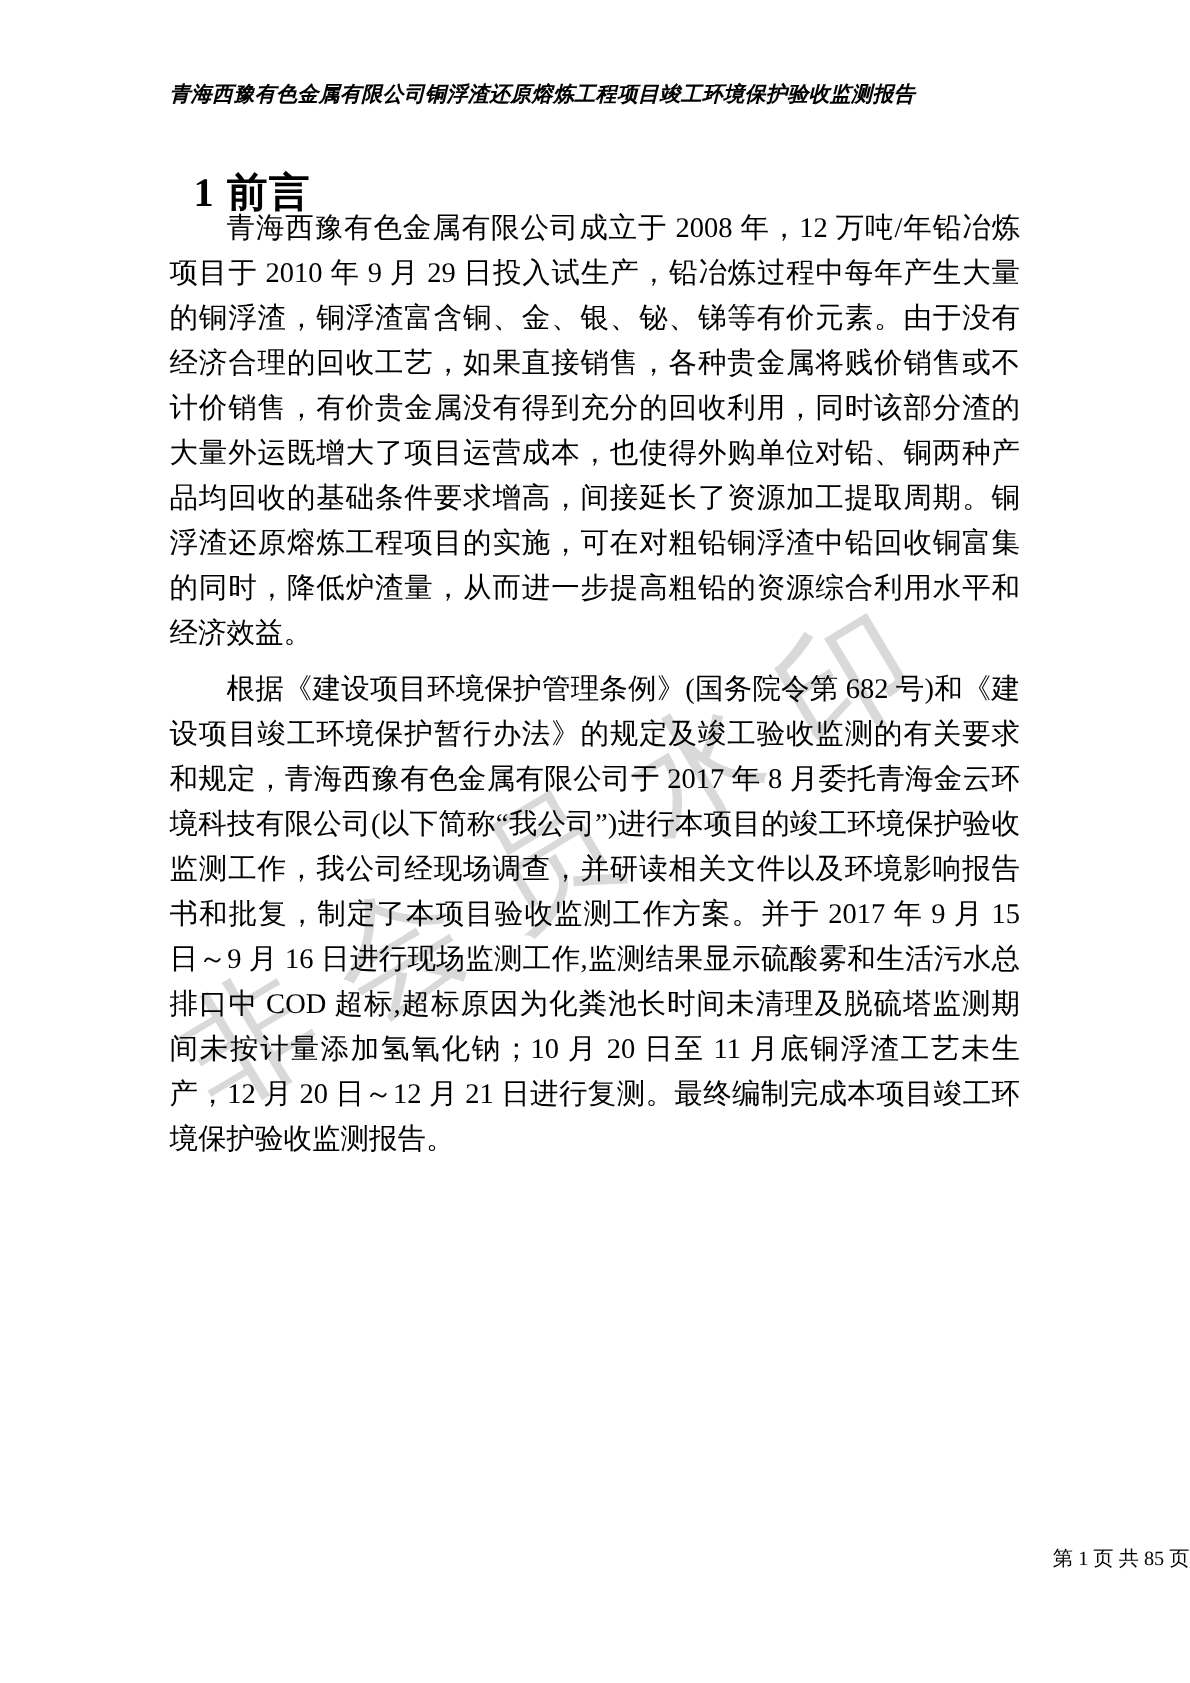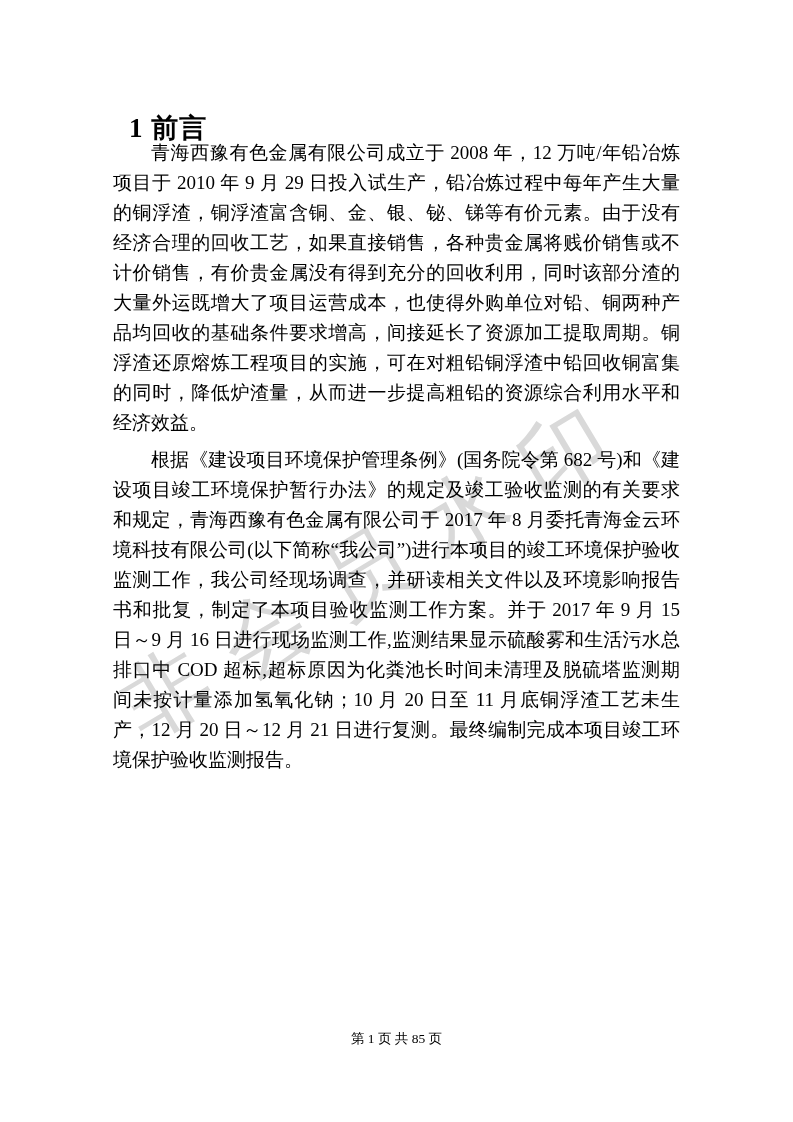--- a/index.html
+++ b/index.html
@@ -62,32 +62,33 @@
     font-size: 19px;
     line-height: 30px;
     text-align: justify;
     text-indent: 2em;
   }
   .page-footer {
     position: absolute;
     top: 1030px;
     left: 0;
     right: 0;
-    text-align: center;
+    text-align: right;
     font-size: 13.5px;
     z-index: 1;
   }
 </style>
 </head>
 <body>
 
 <div class="page">
 
   <div class="watermark">非会员水印</div>
 
+  <div class="running-header">青海西豫有色金属有限公司铜浮渣还原熔炼工程项目竣工环境保护验收监测报告</div>
 
   <h1 class="section-title">1 前言</h1>
 
   <div class="body-text">
     <p>青海西豫有色金属有限公司成立于 2008 年，12 万吨/年铅冶炼项目于 2010 年 9 月 29 日投入试生产，铅冶炼过程中每年产生大量的铜浮渣，铜浮渣富含铜、金、银、铋、锑等有价元素。由于没有经济合理的回收工艺，如果直接销售，各种贵金属将贱价销售或不计价销售，有价贵金属没有得到充分的回收利用，同时该部分渣的大量外运既增大了项目运营成本，也使得外购单位对铅、铜两种产品均回收的基础条件要求增高，间接延长了资源加工提取周期。铜浮渣还原熔炼工程项目的实施，可在对粗铅铜浮渣中铅回收铜富集的同时，降低炉渣量，从而进一步提高粗铅的资源综合利用水平和经济效益。</p>
     <p>根据《建设项目环境保护管理条例》(国务院令第 682 号)和《建设项目竣工环境保护暂行办法》的规定及竣工验收监测的有关要求和规定，青海西豫有色金属有限公司于 2017 年 8 月委托青海金云环境科技有限公司(以下简称“我公司”)进行本项目的竣工环境保护验收监测工作，我公司经现场调查，并研读相关文件以及环境影响报告书和批复，制定了本项目验收监测工作方案。并于 2017 年 9 月 15 日～9 月 16 日进行现场监测工作,监测结果显示硫酸雾和生活污水总排口中 COD 超标,超标原因为化粪池长时间未清理及脱硫塔监测期间未按计量添加氢氧化钠；10 月 20 日至 11 月底铜浮渣工艺未生产，12 月 20 日～12 月 21 日进行复测。最终编制完成本项目竣工环境保护验收监测报告。</p>
   </div>
 
   <div class="page-footer">第 1 页 共 85 页</div>
 

